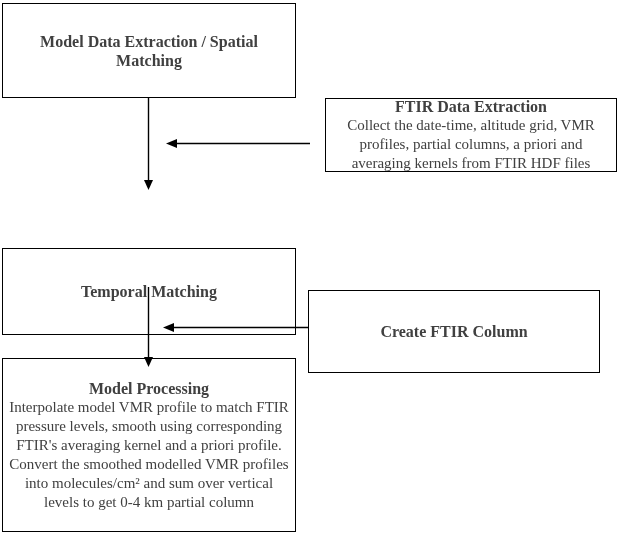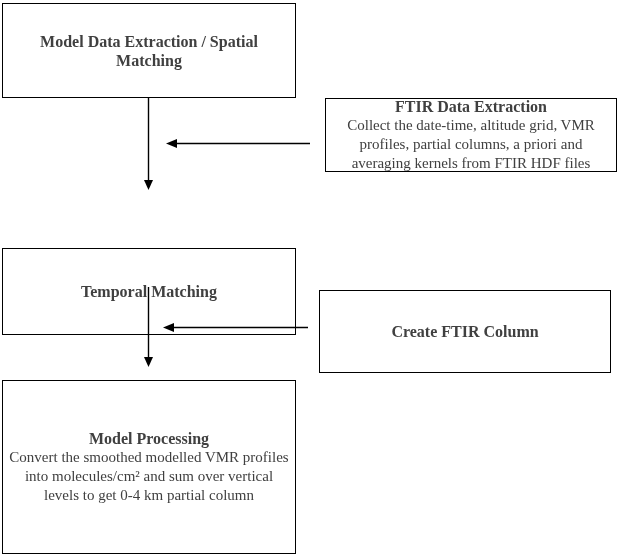--- a/index.html
+++ b/index.html
@@ -34,22 +34,22 @@
     font-size: 16px;
     line-height: 19px;
   }
   .box .body, .box .body-para {
     font-size: 15px;
     line-height: 19px;
   }
   #box-model-data-extraction { left: 2px;   top: 3px;   width: 294px; height: 95px;  padding: 0 3px; }
   #box-ftir-data-extraction  { left: 325px; top: 98px;  width: 292px; height: 74px; padding: 4px 6px; }
   #box-temporal-matching     { left: 2px;   top: 200px; width: 294px; height: 87px;  padding: 0 1px; margin-top: 48px; }
-  #box-create-ftir-column    { left: 319px; top: 290px; width: 292px; height: 83px;  padding: 0 4px; }
-  #box-model-processing      { left: 2px;   top: 380px; width: 294px; height: 174px; padding: 0 3px; }
+  #box-create-ftir-column    { left: 308px; top: 290px; width: 292px; height: 83px;  padding: 0 4px; }
+  #box-model-processing      { left: 2px;   top: 358px; width: 294px; height: 174px; padding: 0 3px; }
   #arrow-layer {
     position: absolute;
     left: 0; top: 0;
     width: 621px;
     height: 558px;
     pointer-events: none;
   }
   #arrow-layer line    { stroke: #000000; stroke-width: 1.4; }
   #arrow-layer polygon { fill: #000000; stroke: none; }
 </style>
@@ -70,20 +70,21 @@
   <div class="box" id="box-temporal-matching">
     <div class="title">Temporal Matching</div>
   </div>
 
   <div class="box" id="box-create-ftir-column">
     <div class="title">Create FTIR Column</div>
   </div>
 
   <div class="box" id="box-model-processing">
     <div class="title">Model Processing</div>
+    <div class="body-para">Interpolate model VMR profile to match FTIR pressure levels, smooth using corresponding FTIR's averaging kernel and a priori profile.</div>
     <div class="body-para">Convert the smoothed modelled VMR profiles into molecules/cm² and sum over vertical levels to get 0-4 km partial column</div>
   </div>
 
   <svg id="arrow-layer" viewBox="0 0 621 558" xmlns="http://www.w3.org/2000/svg" aria-hidden="true">
 
     <g>
       <line x1="148.5" y1="98" x2="148.5" y2="181"></line>
       <polygon points="148.5,190 144,180 153,180"></polygon>
     </g>
 

